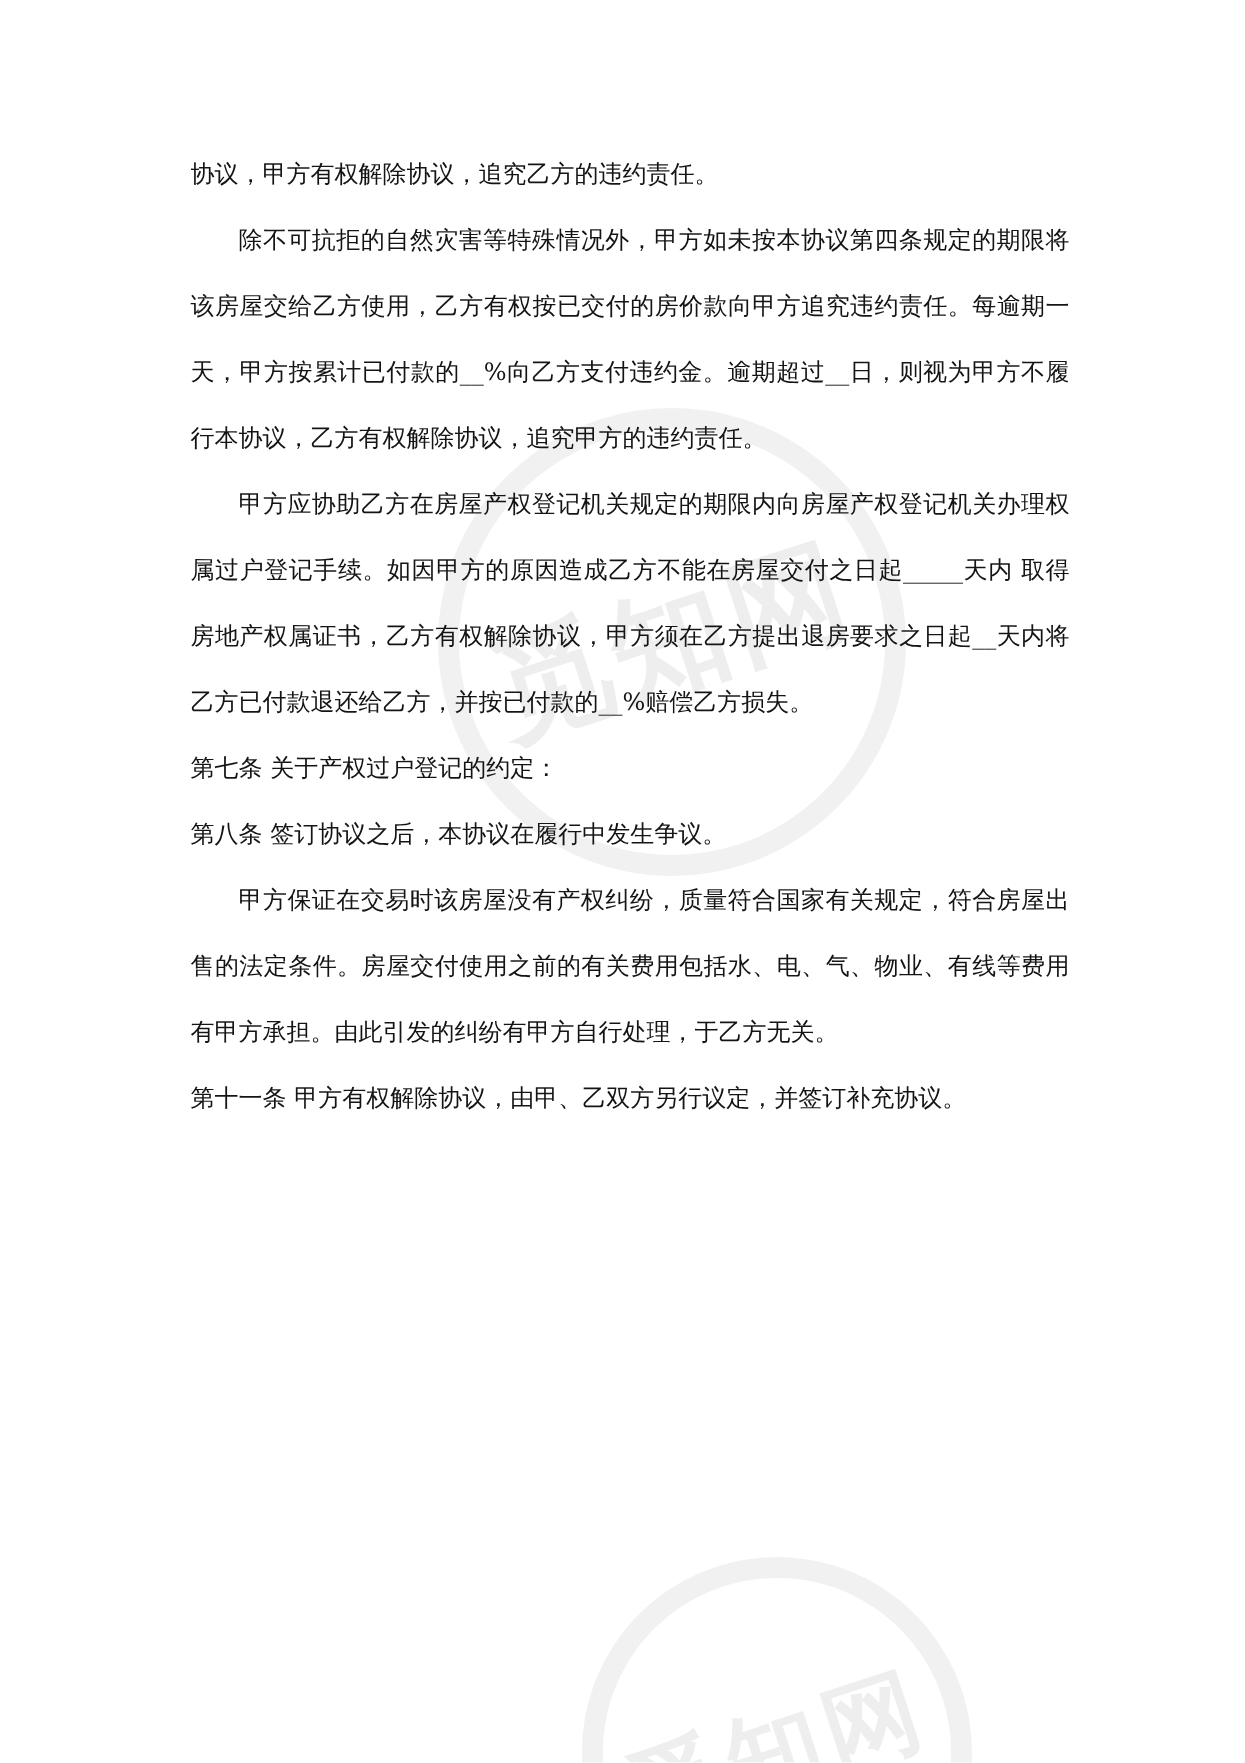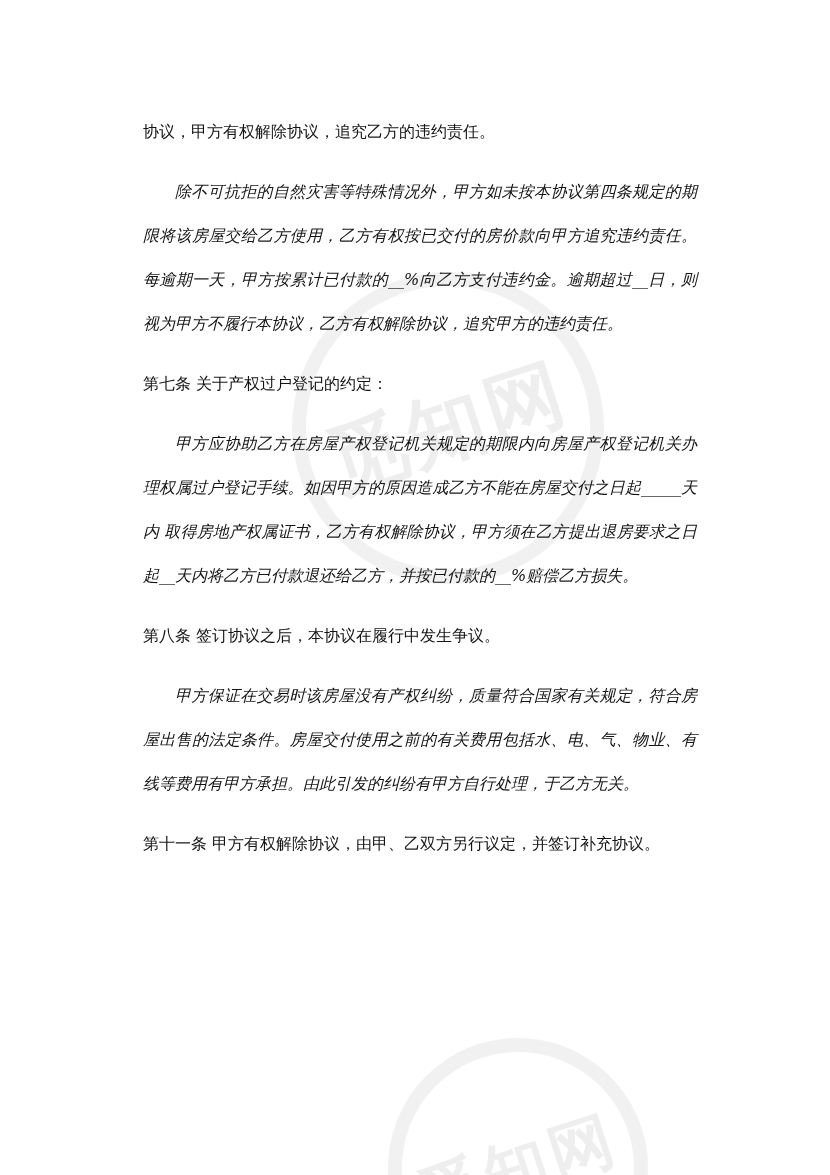--- a/index.html
+++ b/index.html
@@ -68,25 +68,24 @@
       left: 127px;
       top: 94px;
       width: 586px;
       z-index: 1;
       color: #141414;
       font-size: 16px;
       line-height: 44px;
       text-align: justify;
     }
     .para {
-      margin: 16px;
+      margin: 0;
     }
     .para.indent {
       text-indent: 2em;
-      font-style: italic;
     }
   </style>
 </head>
 <body>
 
 <div class="page">
 
   <div class="watermark wm-center">
     <div class="wm-circle">
       <span class="wm-text">觅知网</span>
@@ -95,20 +94,20 @@
 
   <div class="watermark wm-bottom">
     <div class="wm-circle">
       <span class="wm-text">觅知网</span>
     </div>
   </div>
 
   <div class="doc">
     <p class="para">协议，甲方有权解除协议，追究乙方的违约责任。</p>
     <p class="para indent">除不可抗拒的自然灾害等特殊情况外，甲方如未按本协议第四条规定的期限将该房屋交给乙方使用，乙方有权按已交付的房价款向甲方追究违约责任。每逾期一天，甲方按累计已付款的__%向乙方支付违约金。逾期超过__日，则视为甲方不履行本协议，乙方有权解除协议，追究甲方的违约责任。</p>
+    <p class="para indent">甲方应协助乙方在房屋产权登记机关规定的期限内向房屋产权登记机关办理权属过户登记手续。如因甲方的原因造成乙方不能在房屋交付之日起_____天内 取得房地产权属证书，乙方有权解除协议，甲方须在乙方提出退房要求之日起__天内将乙方已付款退还给乙方，并按已付款的__%赔偿乙方损失。</p>
     <p class="para">第七条 关于产权过户登记的约定：</p>
-    <p class="para indent">甲方应协助乙方在房屋产权登记机关规定的期限内向房屋产权登记机关办理权属过户登记手续。如因甲方的原因造成乙方不能在房屋交付之日起_____天内 取得房地产权属证书，乙方有权解除协议，甲方须在乙方提出退房要求之日起__天内将乙方已付款退还给乙方，并按已付款的__%赔偿乙方损失。</p>
     <p class="para">第八条 签订协议之后，本协议在履行中发生争议。</p>
     <p class="para indent">甲方保证在交易时该房屋没有产权纠纷，质量符合国家有关规定，符合房屋出售的法定条件。房屋交付使用之前的有关费用包括水、电、气、物业、有线等费用有甲方承担。由此引发的纠纷有甲方自行处理，于乙方无关。</p>
     <p class="para">第十一条 甲方有权解除协议，由甲、乙双方另行议定，并签订补充协议。</p>
   </div>
 
 </div>
 
 </body></html>

